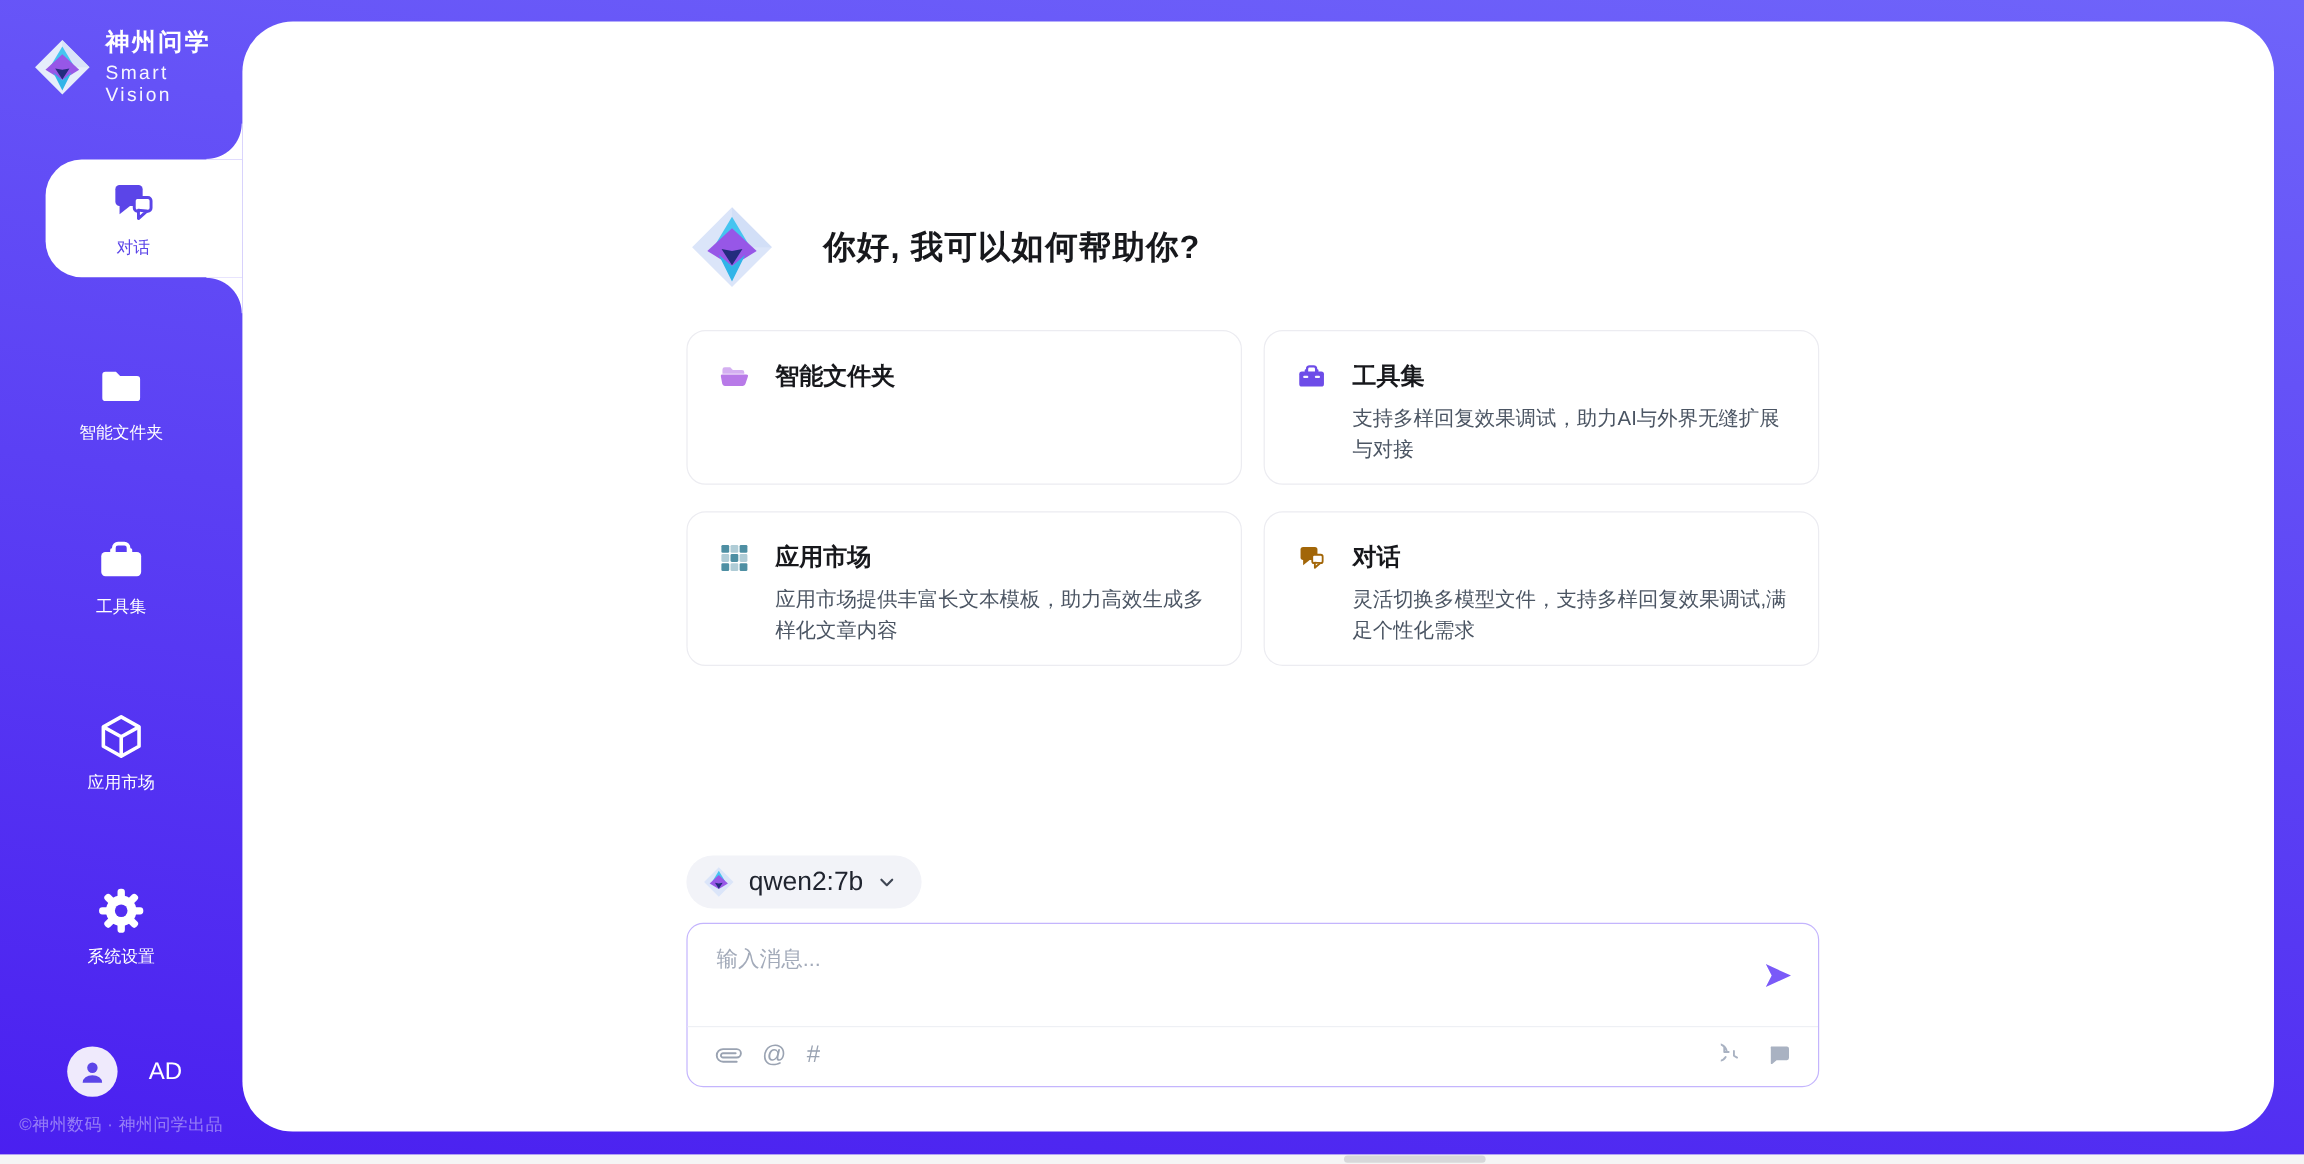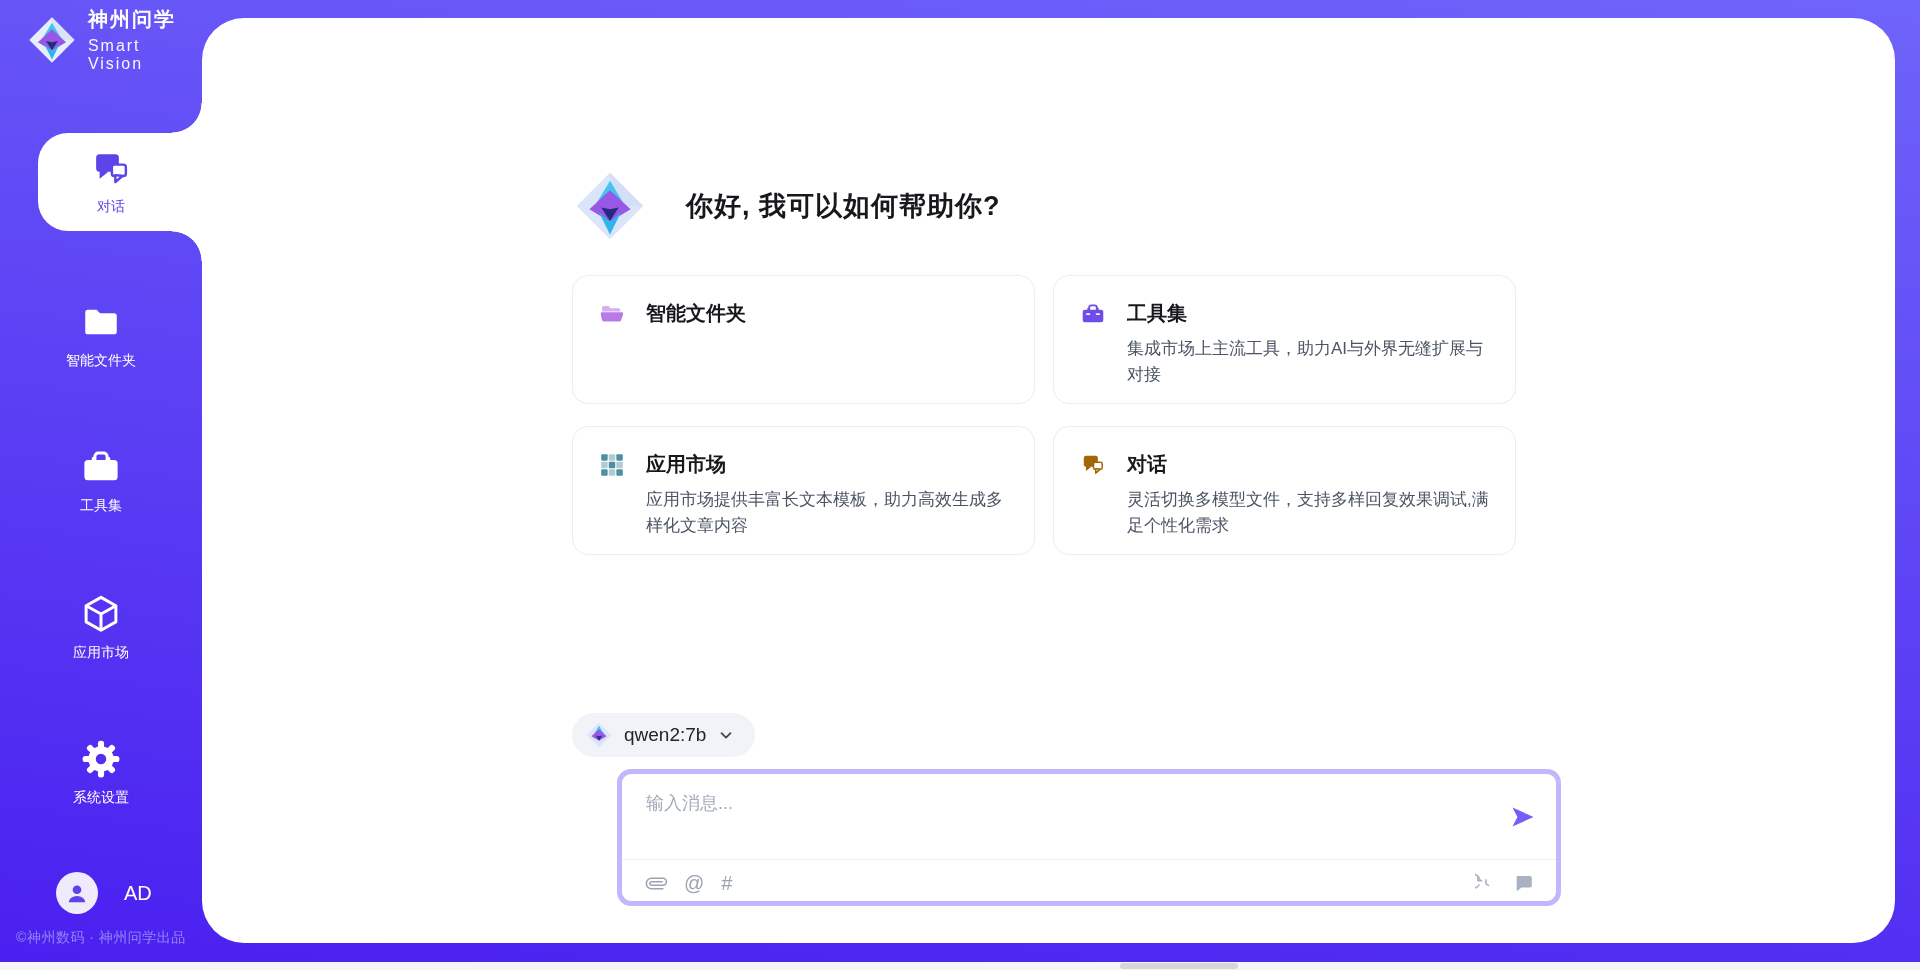--- a/index.html
+++ b/index.html
@@ -14,21 +14,21 @@
            background:#fff; border-radius:42px; }
 
   
   .hscroll { position:absolute; left:0; right:0; bottom:0; height:8px; background:#f5f5f5; }
   .hscroll-thumb { position:absolute; left:1120px; top:1px; width:118px; height:6px;
                    border-radius:3px; background:#d7d7d9; }
 
   
   .sidebar { position:absolute; left:0; top:0; width:202px; height:970px; color:#fff; }
 
-  .brand { position:absolute; left:26px; top:6px; display:flex; align-items:center; gap:10px; }
+  .brand { position:absolute; left:26px; top:22px; display:flex; align-items:center; gap:10px; }
   .brand .diamond { width:52px; height:52px; }
   .brand-name { font-size:20px; font-weight:bold; letter-spacing:2px; }
   .brand-sub  { font-size:16px; letter-spacing:2px; margin-top:4px; opacity:.95; }
 
   .nav-item { position:absolute; left:0; width:202px; display:flex; flex-direction:column;
               align-items:center; gap:9px; font-size:14px; cursor:pointer; color:#fff; }
   .nav-item .nav-ic { width:42px; height:42px; color:#fff; }
   .ni-folder { top:301px; } .ni-tool { top:446px; } .ni-cube { top:593px; } .ni-gear { top:738px; }
 
   .nav-active { position:absolute; left:38px; right:0; top:133px; height:98px; background:#fff;
@@ -63,25 +63,25 @@
   .card-head { display:flex; align-items:center; gap:21px; }
   .card-ic { width:26px; height:26px; flex:none; }
   .c0 { color:#b87ae8; } .c1 { color:#6d4ce8; } .c2 { color:#4e8fa3; } .c3 { color:#a26608; }
   .card-title { font-size:20px; font-weight:bold; color:#17181c; }
   .card-desc { margin:9px 0 0 47px; font-size:17px; color:#4b5563; line-height:1.55; }
 
   .model-pill { position:absolute; top:695px; left:0; height:44px; display:inline-flex;
                 align-items:center; gap:11px; padding:0 20px 0 13px; background:#f2f3f8;
                 border-radius:22px; cursor:pointer; }
   .model-pill .diamond { width:28px; height:28px; }
-  .model-name { font-size:19px; color:#20242f; }
+  .model-name { font-size:22px; color:#20242f; }
   .chev { width:18px; height:18px; color:#3f4654; }
 
   .composer { position:absolute; top:751px; left:0; width:944px; height:137px; background:#fff;
-              border:5px solid #c4b5fd; border-radius:14px;margin-left:45px; }
+              border:1px solid #c4b5fd; border-radius:14px; }
   .composer textarea { position:absolute; left:24px; top:17px; width:840px; height:62px;
               border:none; outline:none; resize:none; background:transparent;
               font-size:18px; color:#333; font-family:inherit; }
   .composer textarea::placeholder { color:#a3abba; }
   .send-btn { position:absolute; right:18px; top:29px; width:30px; height:30px; border:none;
               background:transparent; color:#7a5af8; cursor:pointer; padding:0; }
   .send-btn svg { width:28px; height:28px; }
   .comp-divider { position:absolute; left:0; right:0; top:85px; border-top:1px solid #eef0f4; }
   .comp-tools, .comp-tools-right { position:absolute; top:99px; display:flex; align-items:center; gap:17px; }
   .comp-tools { left:24px; color:#9aa3b2; }
@@ -127,21 +127,21 @@
             <svg class="card-ic c1" viewBox="0 0 48 48">
               <path d="M17 18v-6a4 4 0 0 1 4-4h6a4 4 0 0 1 4 4v6" fill="none" stroke="currentColor" stroke-width="3.5"></path>
               <rect x="5" y="16" width="38" height="23" rx="4" fill="currentColor"></rect>
               <rect x="13.5" y="12.5" width="4" height="9" rx="1.5" fill="currentColor"></rect>
               <rect x="30.5" y="12.5" width="4" height="9" rx="1.5" fill="currentColor"></rect>
               <rect x="11" y="22.5" width="8" height="3.4" rx="1.7" fill="#fff" opacity=".95"></rect>
               <rect x="29" y="22.5" width="8" height="3.4" rx="1.7" fill="#fff" opacity=".95"></rect>
             </svg>
             <div class="card-title">工具集</div>
           </div>
-          <div class="card-desc">集成市场上主流工具，助力AI与外界无缝扩展与对接</div>
+          <div class="card-desc">支持多样回复效果调试，助力AI与外界无缝扩展与对接</div>
         </div>
 
         <div class="card">
           <div class="card-head">
             <svg class="card-ic c2" viewBox="0 0 24 24" fill="currentColor">
               <rect x="2" y="2" width="6" height="6" rx="1"></rect>
                 <rect x="9" y="2" width="6" height="6" rx="1" opacity=".45"></rect>
                 <rect x="16" y="2" width="6" height="6" rx="1"></rect>
               <rect x="2" y="9" width="6" height="6" rx="1" opacity=".45"></rect>
                 <rect x="9" y="9" width="6" height="6" rx="1"></rect>

